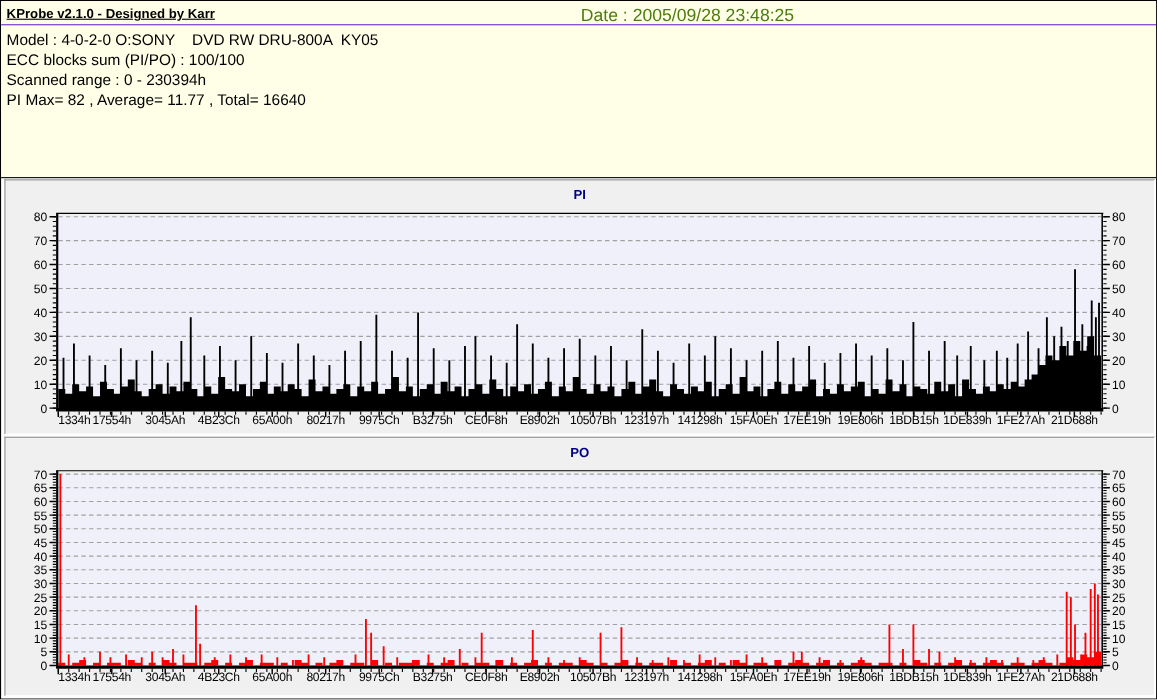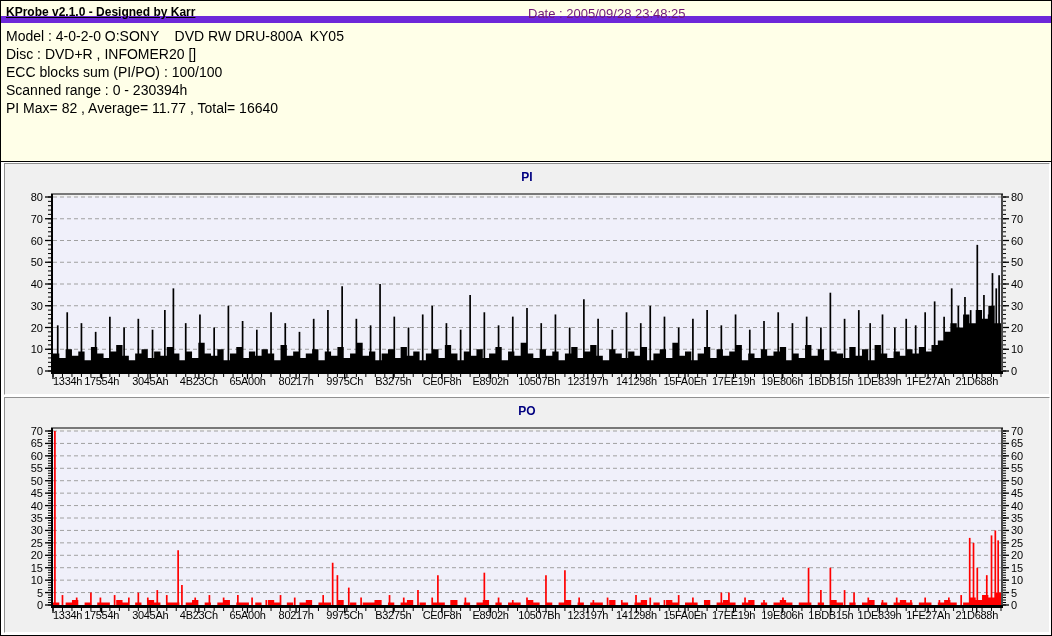--- a/index.html
+++ b/index.html
@@ -1,42 +1,41 @@
 <!DOCTYPE html>
 <html><head>
 <meta charset="utf-8">
 <style>
   * { margin:0; padding:0; box-sizing:border-box; }
   html,body { background:#ffffff; }
   body { font-family:"Liberation Sans", sans-serif; }
   .window { position:relative; width:1052px; height:636px; border:1px solid #000; background:#ffffff; overflow:hidden; }
   .top { position:absolute; top:0; left:0; width:100%; height:161px; background:#FFFFE8; border-bottom:1px solid #000; }
-  .header { position:absolute; top:0; left:0; width:100%; height:22px; border-bottom:7px solid #6d28d9; }
+  .header { position:absolute; top:0; left:0; width:100%; height:22px; border-bottom:1px solid #6d28d9; }
   .app-title { position:absolute; left:5px; top:4px; font-size:12px; font-weight:bold; text-decoration:underline; color:#000; white-space:pre; }
-  .scan-date { position:absolute; left:527px; top:5px; font-size:13px; color:#701a75; white-space:pre; }
+  .scan-date { position:absolute; left:527px; top:5px; font-size:16px; color:#4d7c0f; white-space:pre; }
   .info { position:absolute; top:22px; left:0; width:100%; }
   .info-line { position:relative; height:18px; padding-left:5px; padding-top:5px; font-size:14px; color:#000; white-space:pre; }
   .panel { position:absolute; left:3px; width:1046px; background:#F0F0F0;
            border:1px solid; border-color:#909090 #FFFFFF #FFFFFF #909090; }
   .panel-pi { top:162px; height:232px; }
   .panel-po { top:396px; height:236px; }
   .panel svg { display:block; }
 </style>
 </head>
 <body>
 
 <div class="window">
   <div class="top">
     <div class="header">
       <span class="app-title">KProbe v2.1.0 - Designed by Karr</span>
       <span class="scan-date">Date : 2005/09/28 23:48:25</span>
     </div>
     <div class="info" id="info-panel">
         <div class="info-line">Model : 4-0-2-0 O:SONY    DVD RW DRU-800A  KY05</div>
-        <div class="info-line">Disc : DVD+R , INFOMER20 []</div>
         <div class="info-line">ECC blocks sum (PI/PO) : 100/100</div>
         <div class="info-line">Scanned range : 0 - 230394h</div>
         <div class="info-line">PI Max= 82 , Average= 11.77 , Total= 16640</div>
       </div>
   </div>
 
   <div class="panel panel-pi">
     <svg id="pi-svg" width="1044" height="230">
         <rect x="48" y="33" width="948" height="174" fill="#F0F0FA"></rect>
         <line x1="48" y1="185.25" x2="996" y2="185.25" stroke="#A0A0A0" stroke-width="1" stroke-dasharray="4 3"></line>

